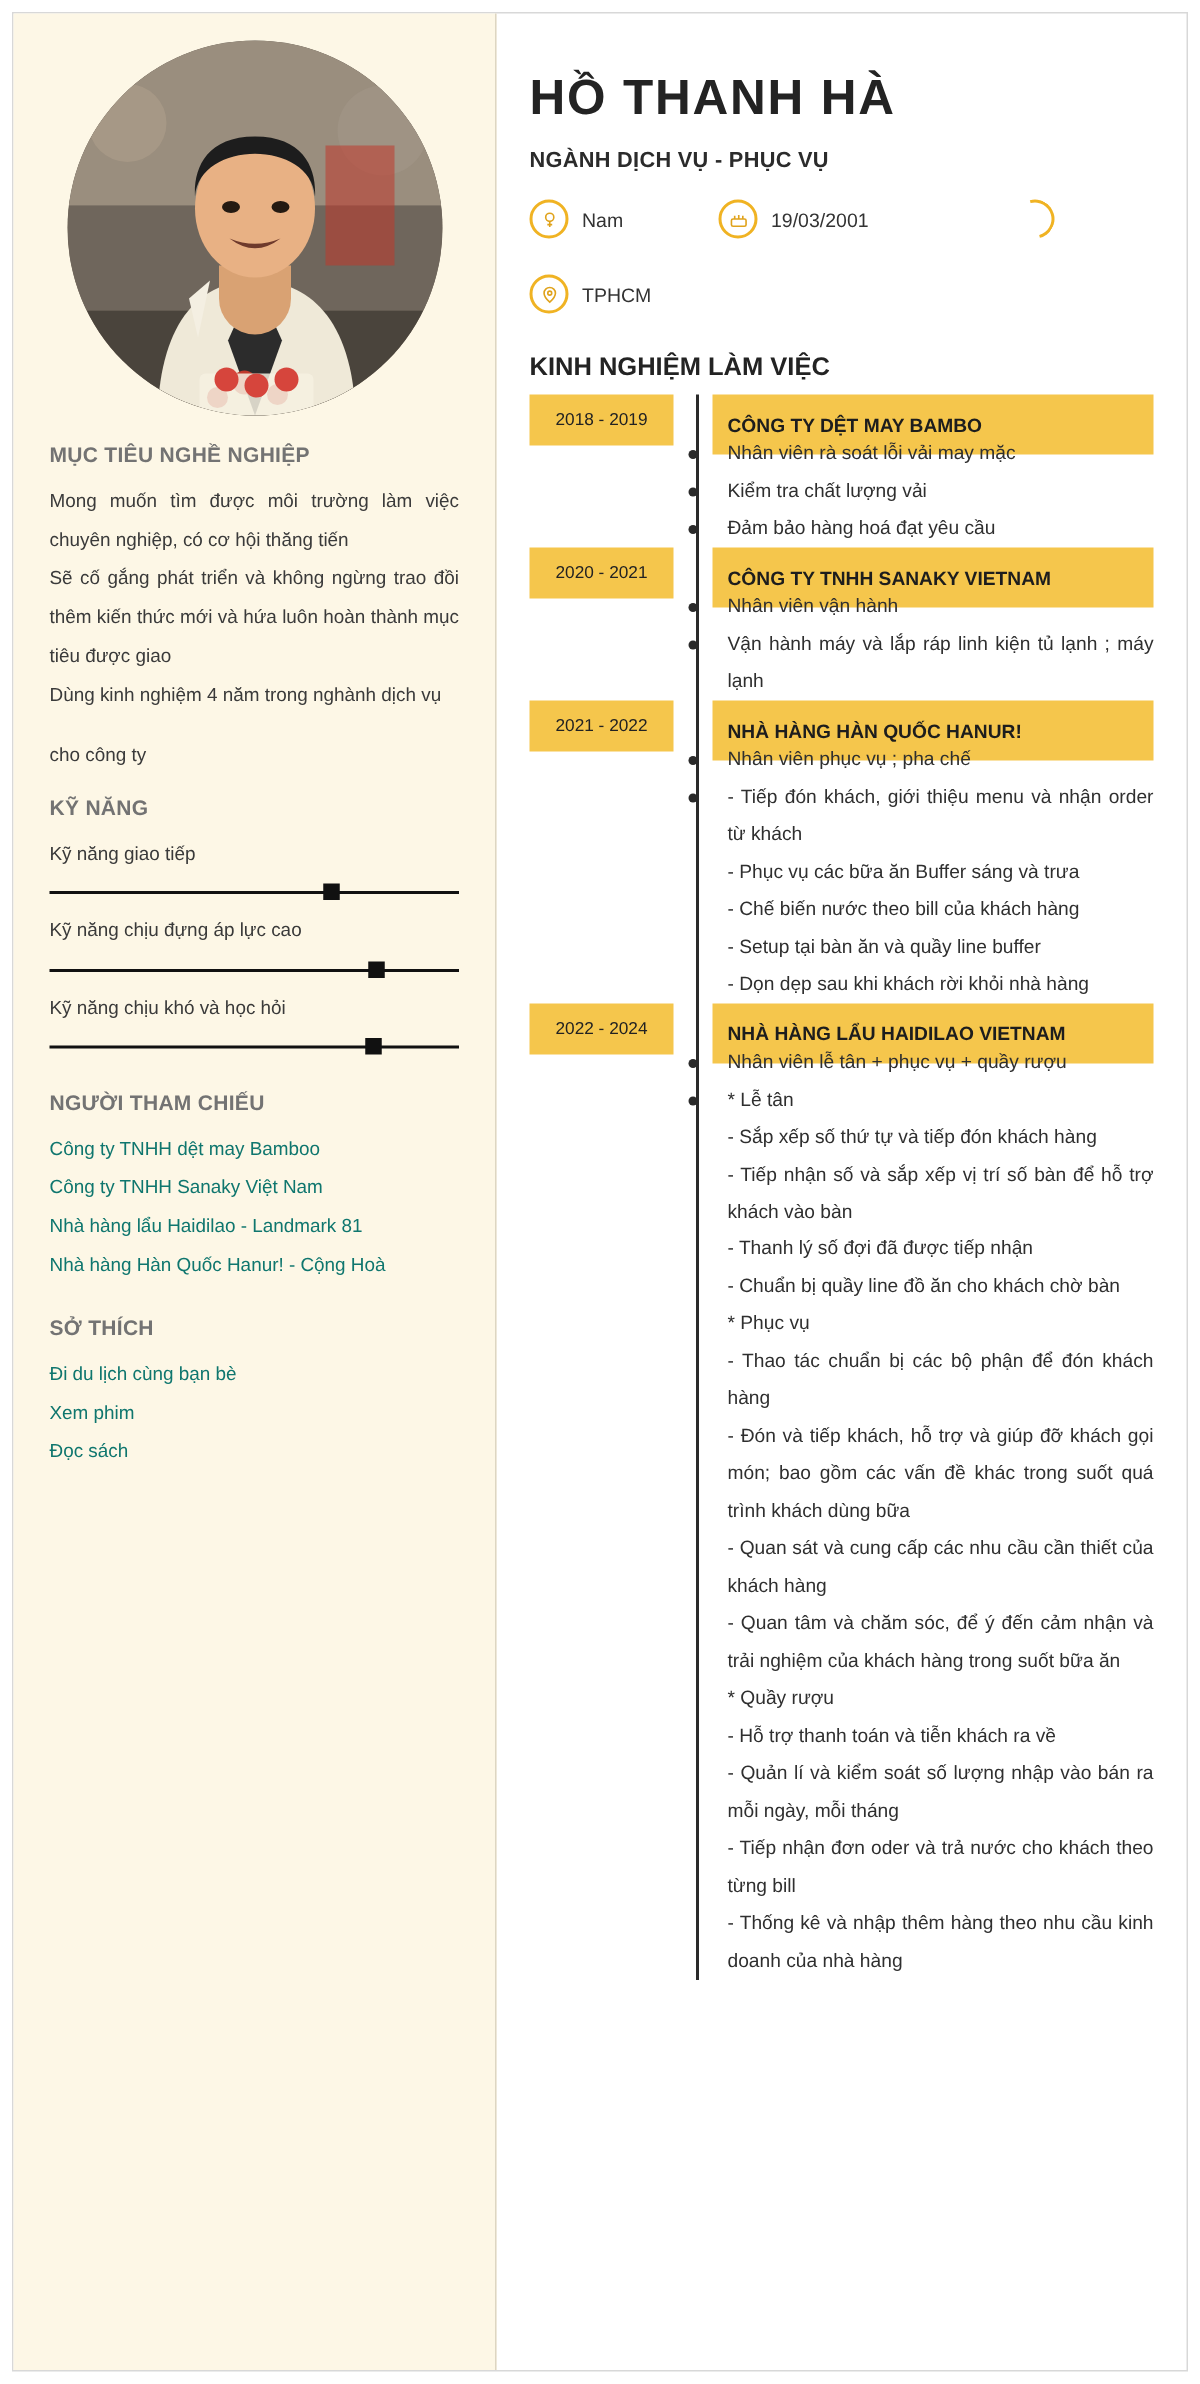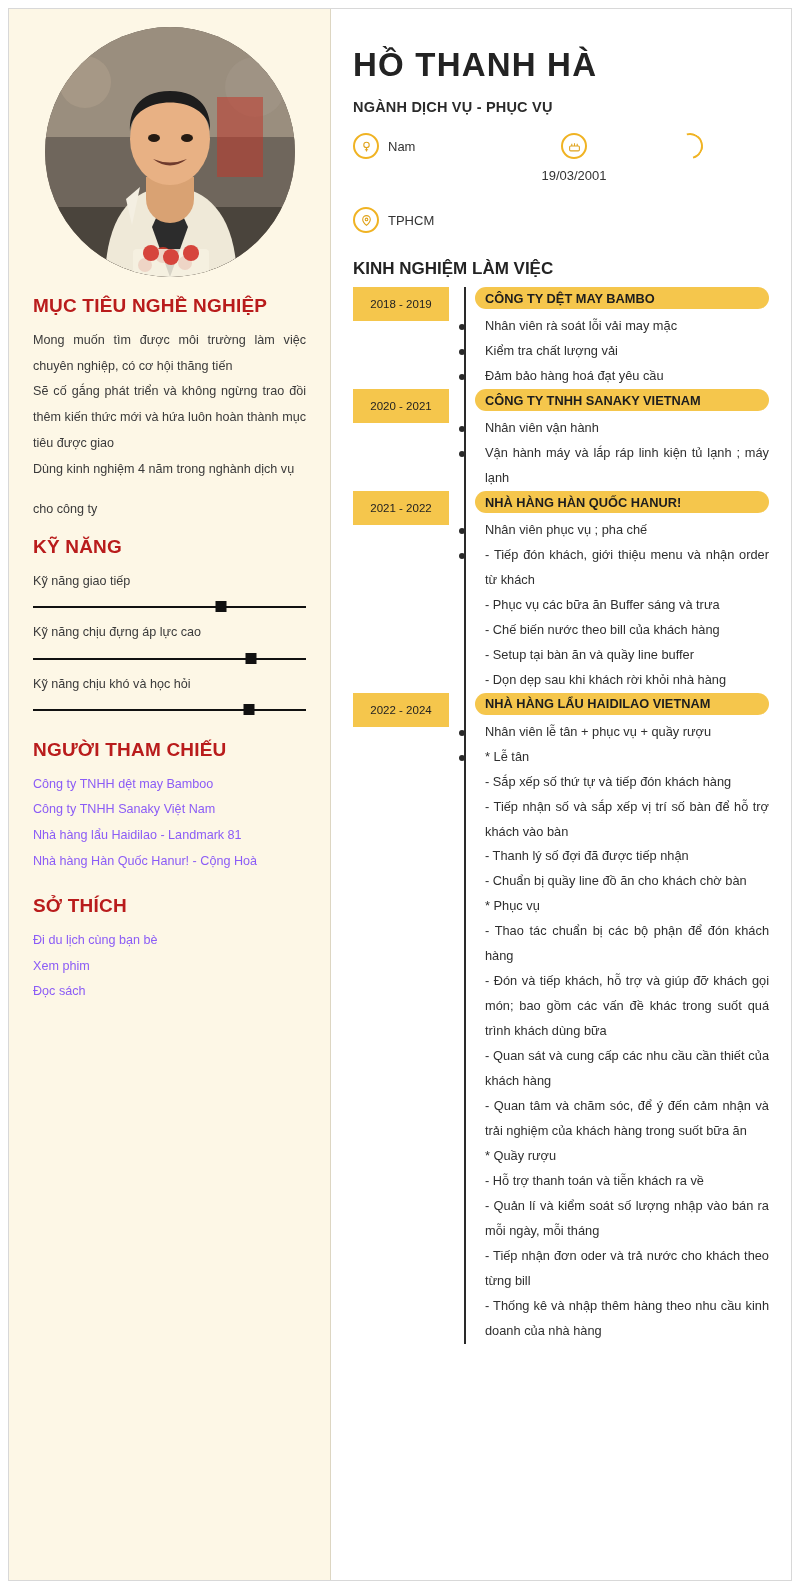--- a/index.html
+++ b/index.html
@@ -37,23 +37,23 @@
     height: 250px;
     margin: 18px auto 18px auto;
     border-radius: 50%;
     overflow: hidden;
     position: relative;
     background: #6a6258;
   }
   .photo-svg { display: block; width: 100%; height: 100%; }
 
   .sec-title {
-    font-size: 19px;
+    font-size: 14px;
     font-weight: bold;
-    color: #b91c1c;
+    color: #737373;
     letter-spacing: .2px;
     margin: 14px 0 10px 0;
     line-height: 1.2;
   }
   .left .sec-title { margin-left: 0; }
   .para {
     font-size: 12.6px;
     line-height: 2.05;
     color: #3a3a3a;
     text-align: justify;
@@ -80,21 +80,21 @@
   }
   .bar .knob {
     position: absolute;
     top: 1px;
     width: 11px; height: 11px;
     background: #111;
     transform: translateX(-50%);
   }
   .ref-item, .hobby-item {
     font-size: 12.6px;
-    color: #8b5cf6;
+    color: #0f766e;
     line-height: 2.05;
   }
 
   
   .right {
     flex: 1;
     padding: 24px 22px 20px 22px;
     position: relative;
   }
   .name {
@@ -120,21 +120,21 @@
     flex-wrap: wrap;
   }
   .meta-item {
     display: flex;
     align-items: center;
     gap: 9px;
     font-size: 13px;
     color: #333;
   }
   .meta-item.gender { width: 118px; }
-  .meta-item.dob { width: 190px; flex-direction: column; }
+  .meta-item.dob { width: 190px; }
   .ic {
     width: 26px; height: 26px;
     border: 2px solid #f0b323;
     border-radius: 50%;
     display: flex; align-items: center; justify-content: center;
     color: #e0a31c;
     font-size: 12px;
     flex: 0 0 auto;
   }
   .arc {
@@ -186,29 +186,28 @@
     width: 96px;
     height: 34px;
     background: #f5c64c;
     color: #222;
     font-size: 11.5px;
     display: flex;
     align-items: center;
     justify-content: center;
   }
   .company {
-    height: 22px;
+    height: 40px;
     background: #f5c64c;
     color: #1d1d1d;
     font-weight: bold;
     font-size: 12.8px;
     display: flex;
     align-items: center;
     padding-left: 10px;
-    border-radius: 11px;
   }
   .bullet-line {
     position: relative;
     font-size: 12.8px;
     color: #2f2f2f;
     line-height: 1.95;
     padding-left: 10px;
     text-align: justify;
   }
   .bullet-line.dot::before {

